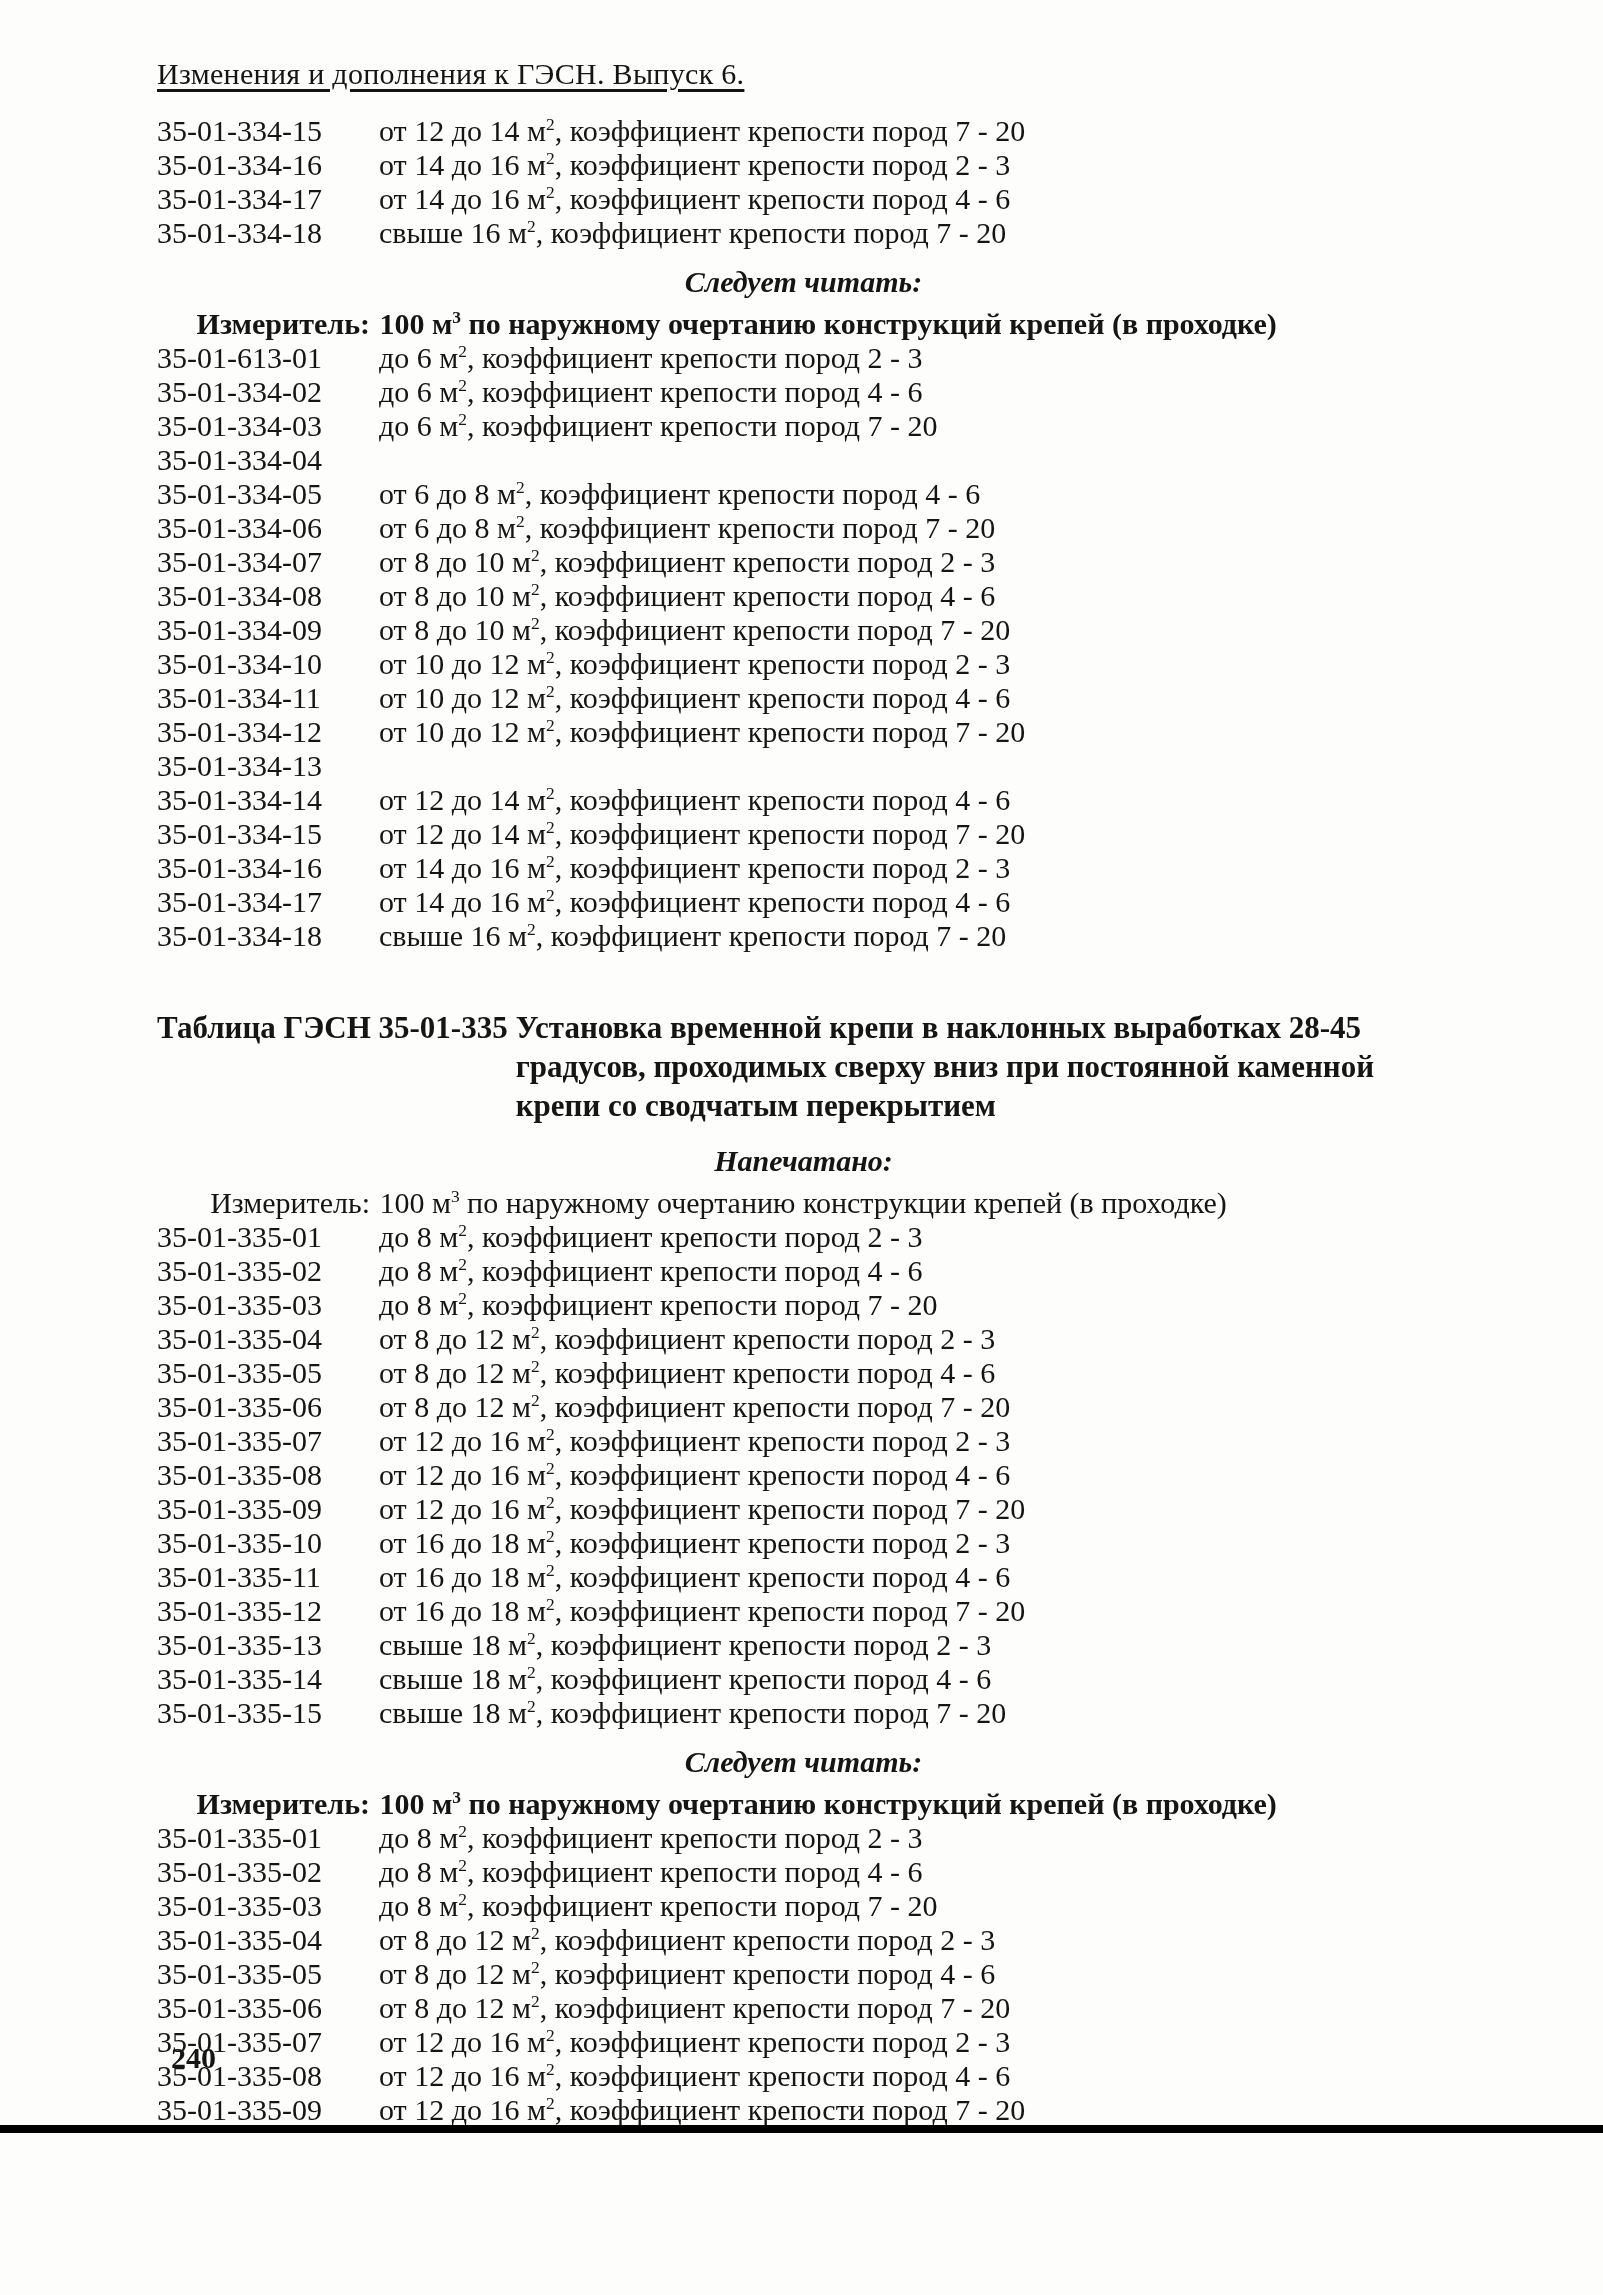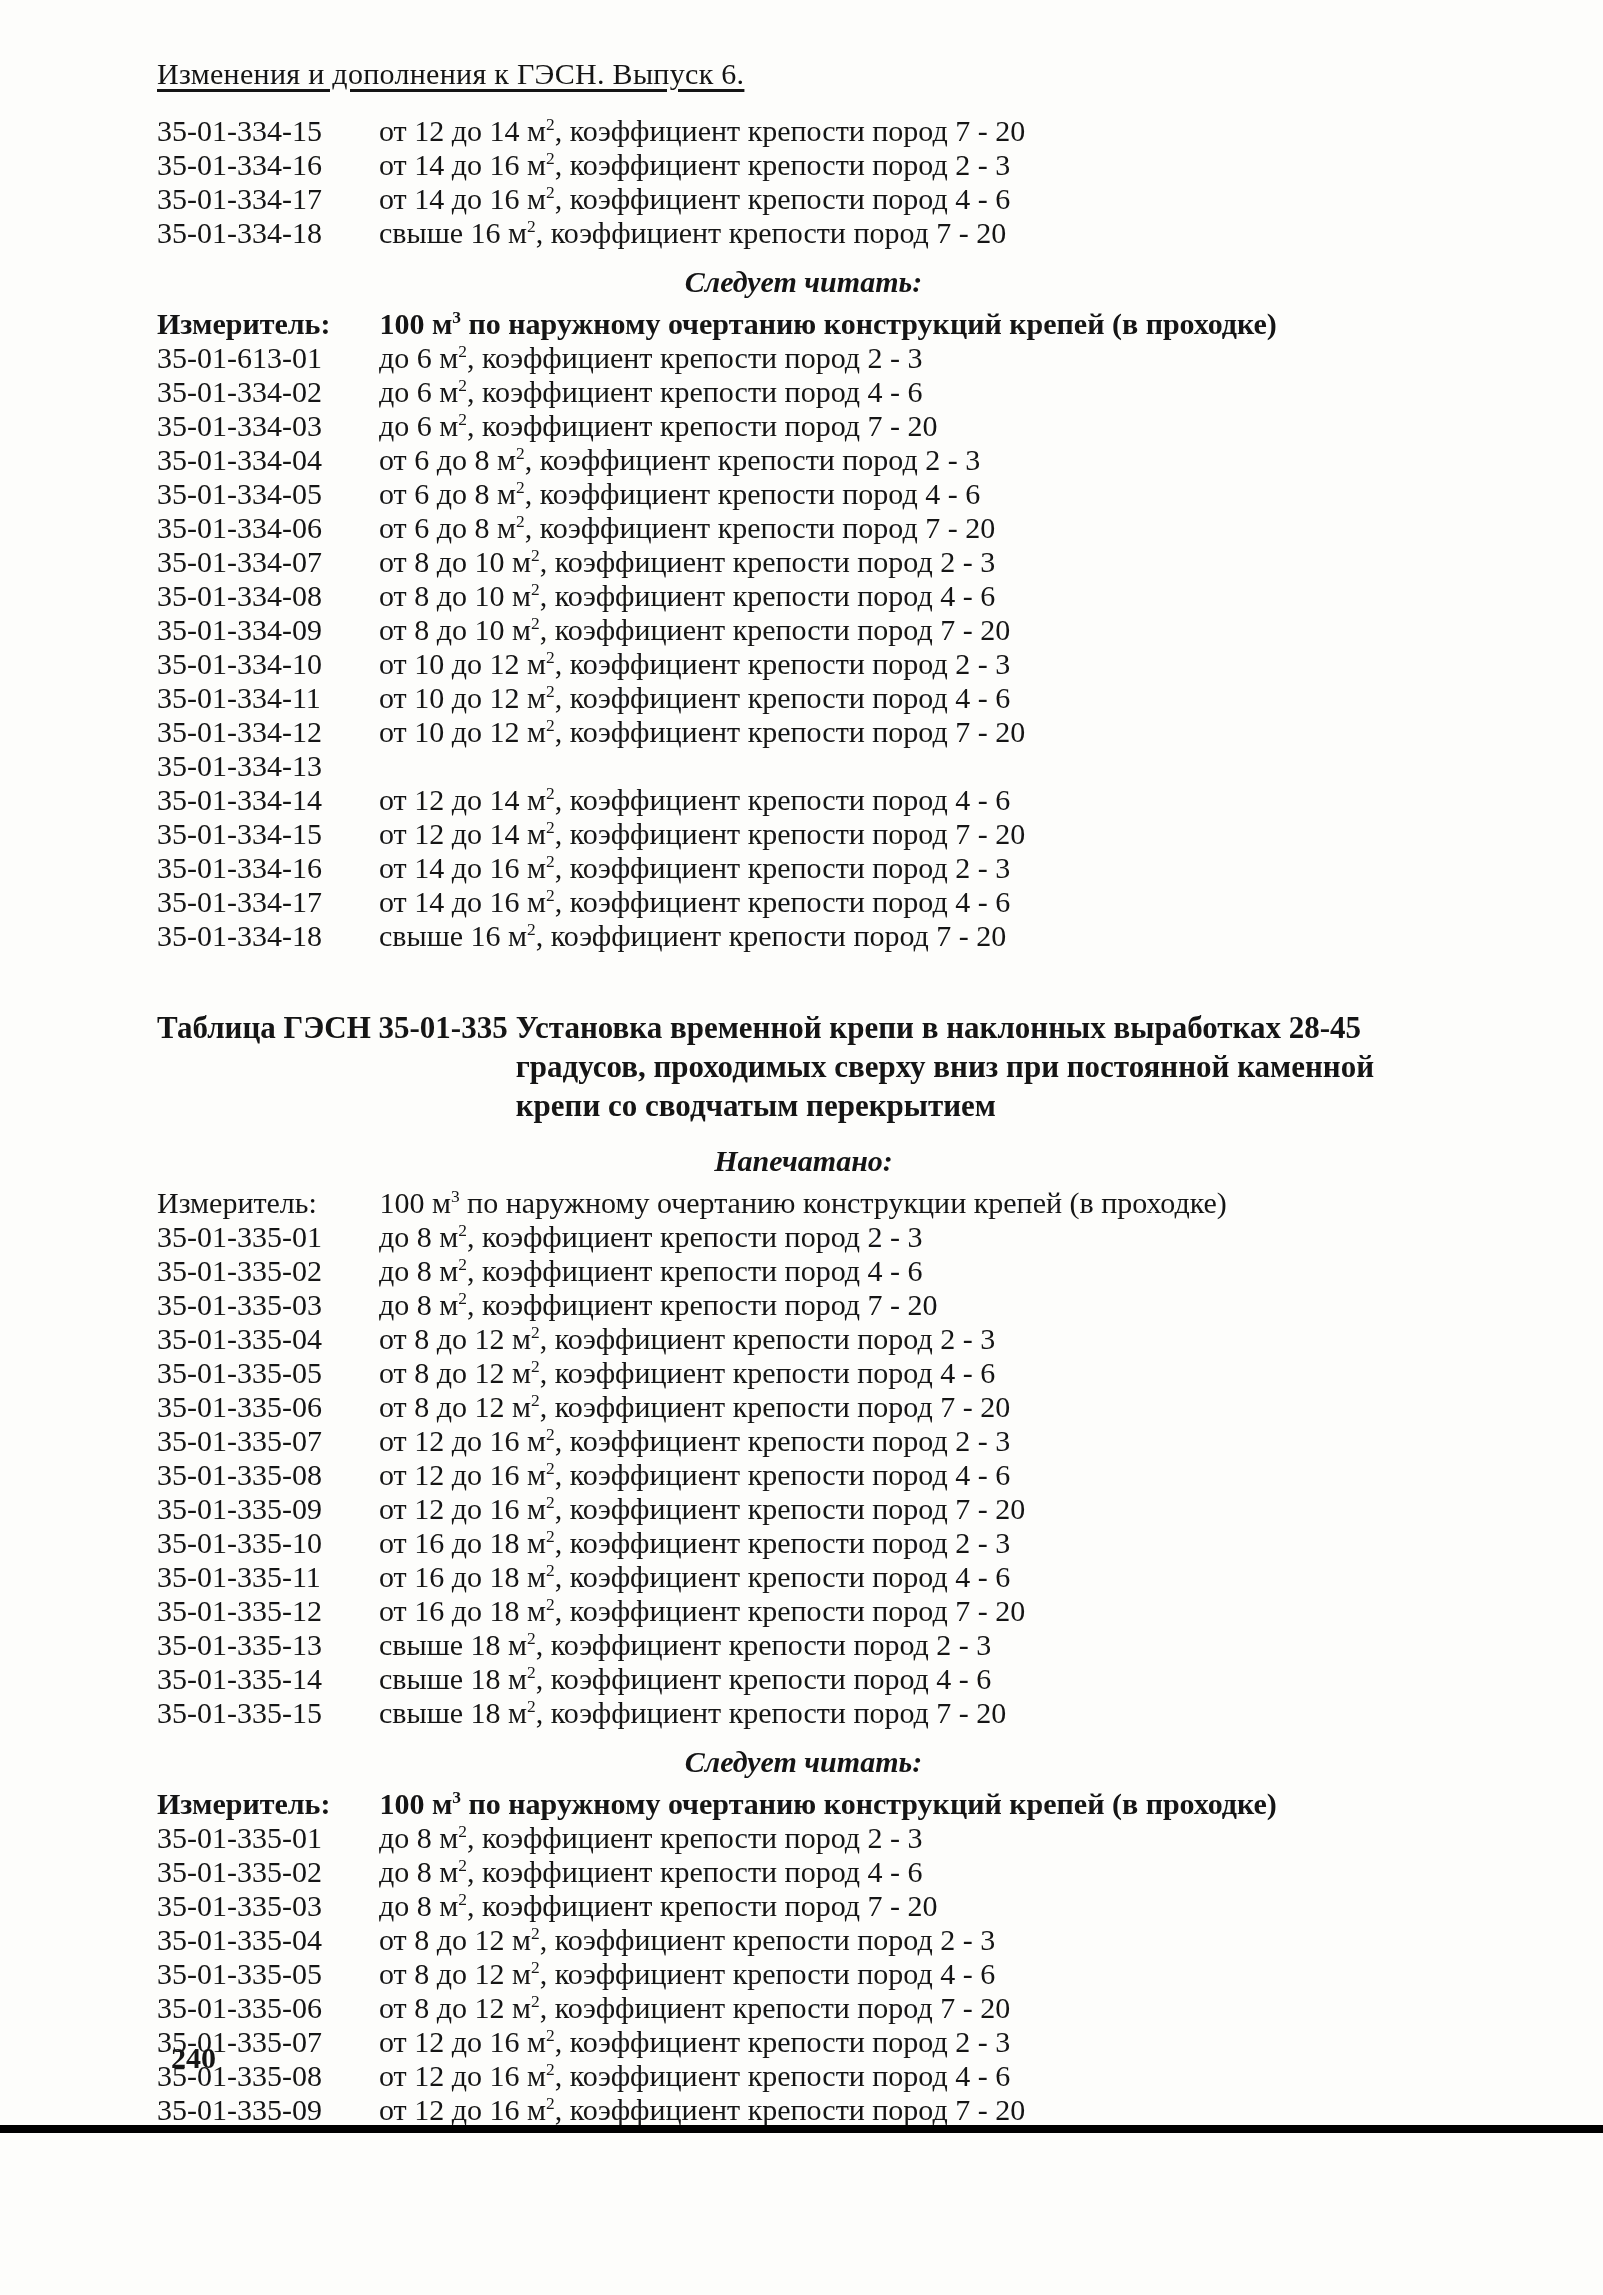--- a/index.html
+++ b/index.html
@@ -26,21 +26,21 @@
     letter-spacing: 0.3px;
   }
 
   .row { display: flex; line-height: 34px; }
   .code { flex: 0 0 222px; }
   .desc { flex: 1; }
 
   sup { font-size: 0.58em; line-height: 0; }
 
   .measure { margin-top: 2.7px; }
-  .measure .mlabel { flex: 0 0 213px; padding-right: 9.4px; }
+  .measure .mlabel { flex: 0 0 213px; text-align: right; padding-right: 9.4px; }
   .measure .mvalue { flex: 1; }
   .measure.bold { font-weight: bold; }
 
   .marker {
     font-weight: bold;
     font-style: italic;
     text-align: center;
     line-height: 34px;
     margin: 15px 0 8px;
   }
@@ -109,21 +109,20 @@
         <div class="row">
           <span class="code">35-01-334-02</span>
           <span class="desc">до 6 м<sup>2</sup>, коэффициент крепости пород 4 - 6</span>
         </div>
         <div class="row">
           <span class="code">35-01-334-03</span>
           <span class="desc">до 6 м<sup>2</sup>, коэффициент крепости пород 7 - 20</span>
         </div>
         <div class="row">
           <span class="code">35-01-334-04</span>
-          <span class="desc">от 6 до 8 м<sup>2</sup>, коэффициент крепости пород 2 - 3</span>
         </div>
         <div class="row">
           <span class="code">35-01-334-05</span>
           <span class="desc">от 6 до 8 м<sup>2</sup>, коэффициент крепости пород 4 - 6</span>
         </div>
         <div class="row">
           <span class="code">35-01-334-06</span>
           <span class="desc">от 6 до 8 м<sup>2</sup>, коэффициент крепости пород 7 - 20</span>
         </div>
         <div class="row">

